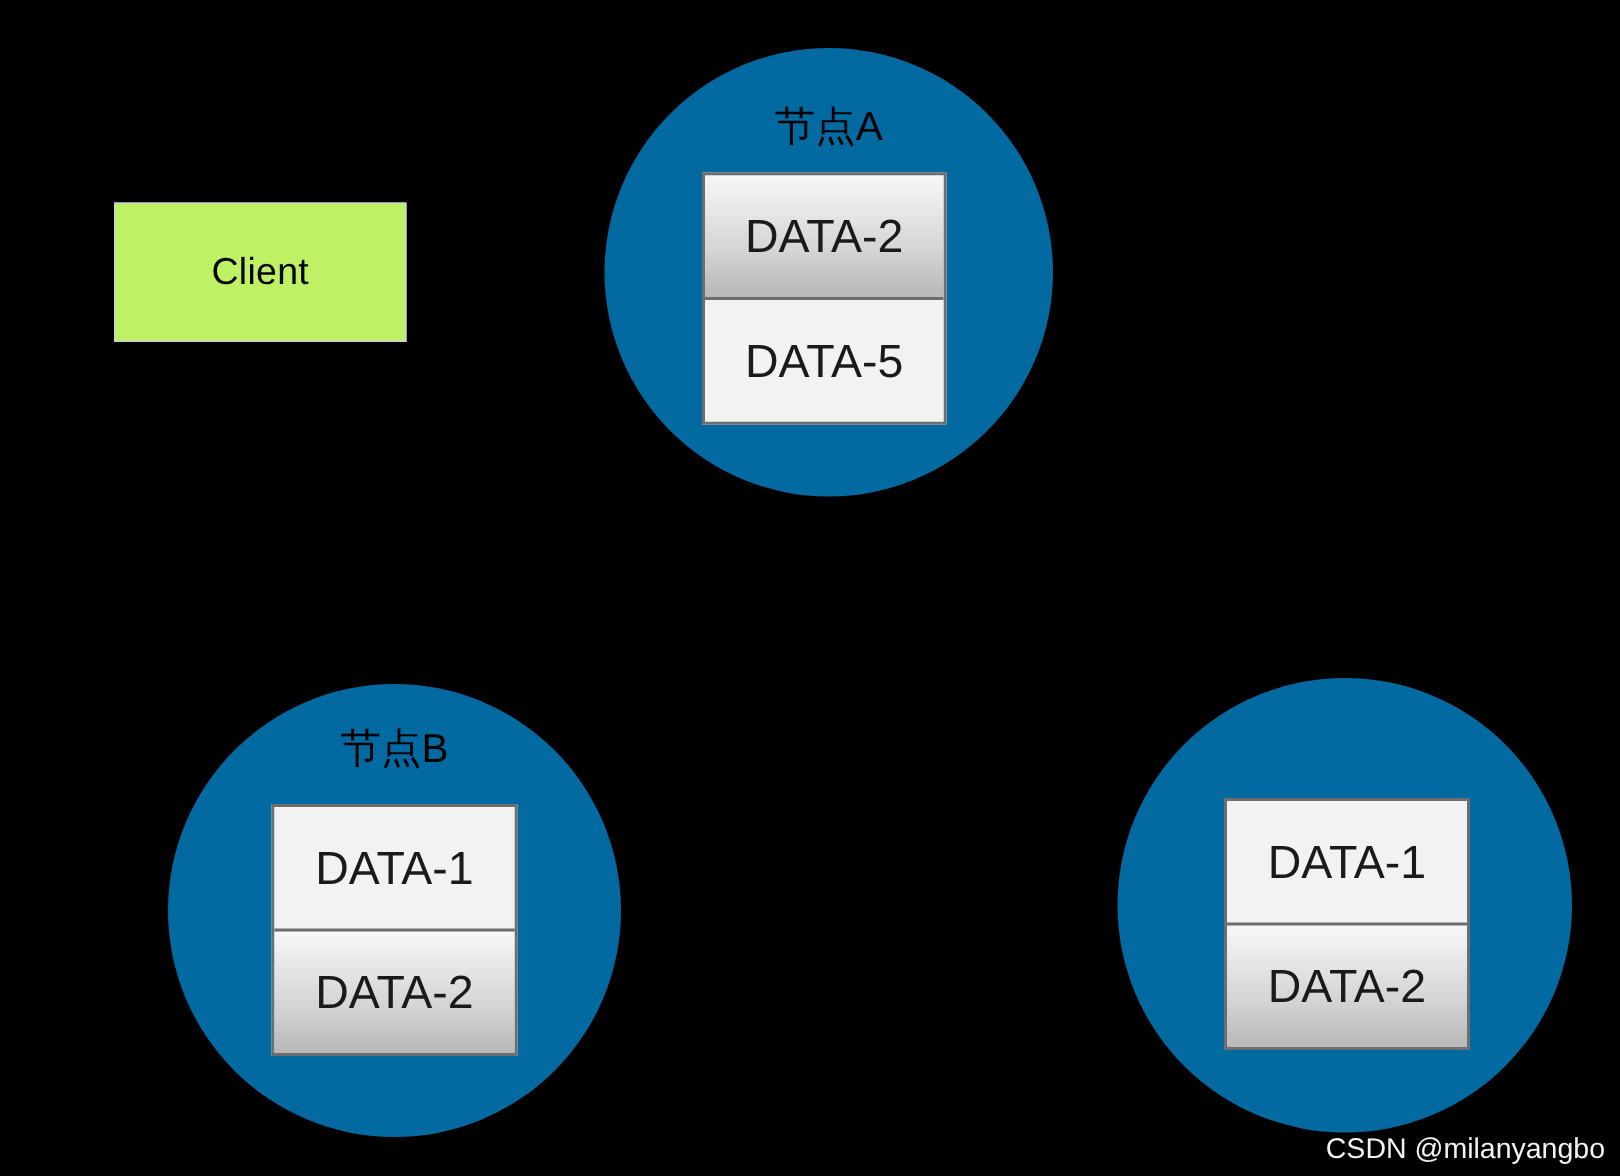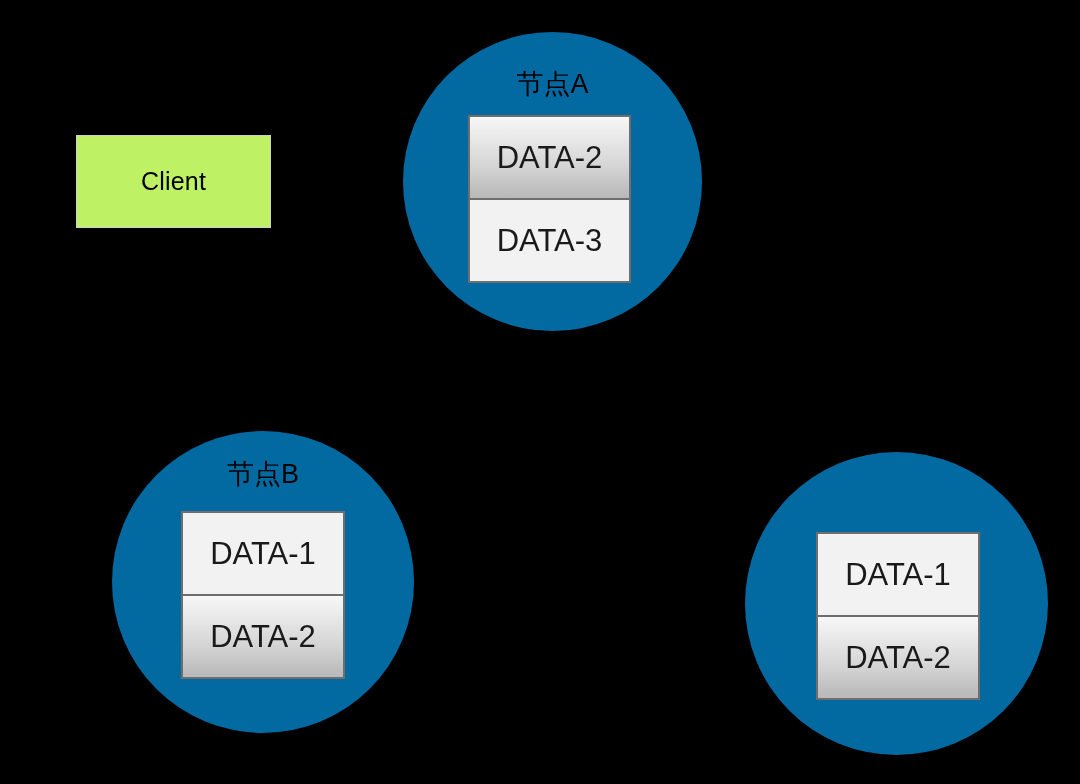--- a/index.html
+++ b/index.html
@@ -105,33 +105,34 @@
 <div id="canvas">
 
   <div class="client-box">
     <span class="client-label">Client</span>
   </div>
 
   <div class="node" style="left:403px; top:32px; width:299px; height:299px;">
     <div class="node-title" style="top:39px;">节点A</div>
     <div class="data-stack" style="left:65px; top:83px; width:163px; height:168px;">
       <div class="data-cell shaded">DATA-2</div>
-      <div class="data-cell light divider-top">DATA-3</div>
+      <div class="data-cell light divider-top">DATA-5</div>
     </div>
   </div>
 
-  <div class="node" style="left:112px; top:431px; width:302px; height:302px;">
+  <div class="node" style="left:112px; top:456px; width:302px; height:302px;">
     <div class="node-title" style="top:30px;">节点B</div>
     <div class="data-stack" style="left:69px; top:80px; width:164px; height:168px;">
       <div class="data-cell light">DATA-1</div>
       <div class="data-cell shaded divider-top">DATA-2</div>
     </div>
   </div>
 
   <div class="node" style="left:745px; top:452px; width:303px; height:303px;">
     <div class="data-stack" style="left:71px; top:80px; width:164px; height:168px;">
       <div class="data-cell light">DATA-1</div>
       <div class="data-cell shaded divider-top">DATA-2</div>
     </div>
   </div>
 
+  <div class="watermark">CSDN @milanyangbo</div>
 
 </div>
 
 </body></html>

